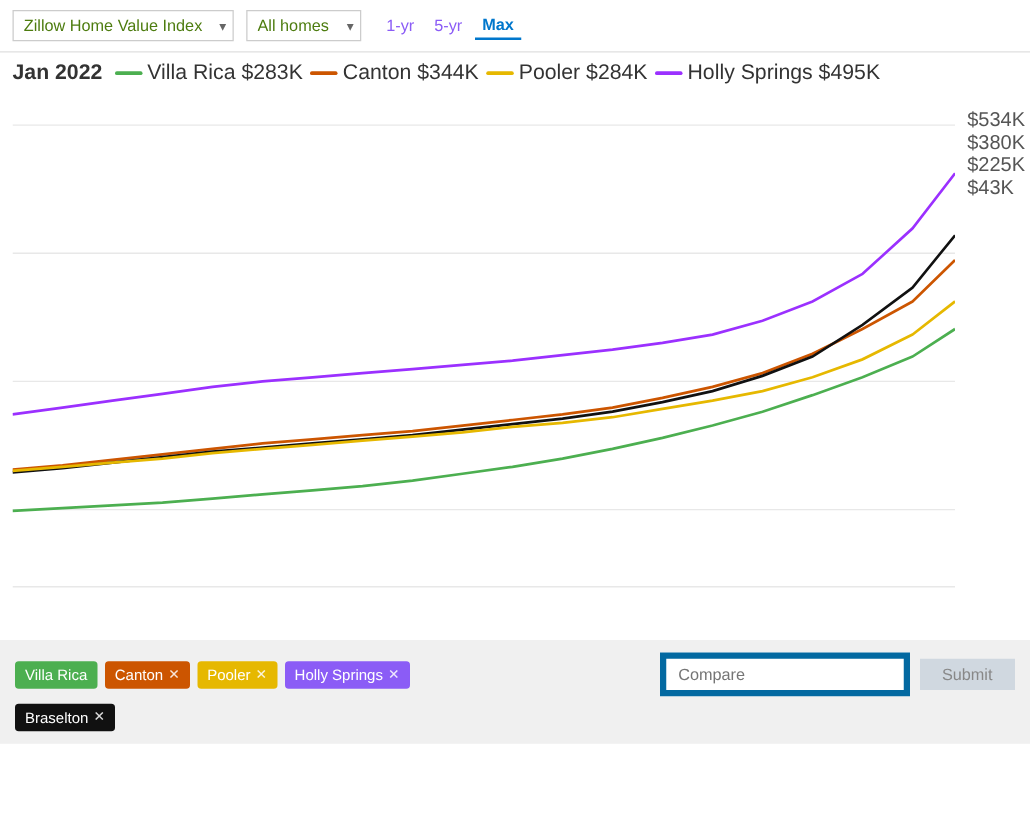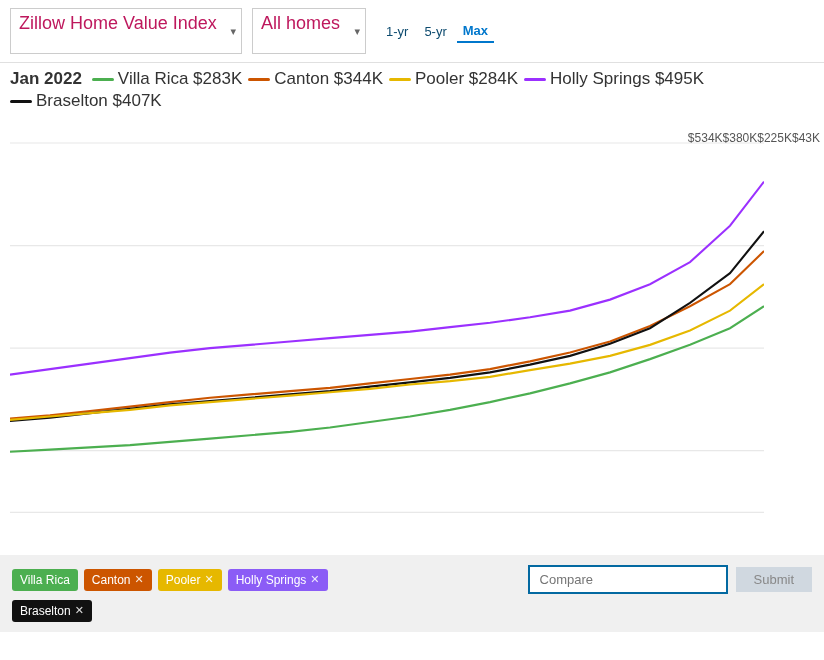--- a/index.html
+++ b/index.html
@@ -8,27 +8,27 @@
     .top-bar {
       display: flex;
       align-items: center;
       padding: 8px 10px;
       border-bottom: 1px solid #e0e0e0;
       gap: 10px;
     }
 
     select {
       border: 1px solid #ccc;
-      padding: 4px 24px 20px 8px;
-      font-size: 18px;
+      padding: 4px 24px 4px 8px;
+      font-size: 13px;
       background: #fff;
       appearance: none;
       -webkit-appearance: none;
       cursor: pointer;
-      color: #be185d;
+      color: #4d7c0f;
     }
 
     .select-wrapper {
       position: relative;
       display: inline-block;
     }
 
     .select-wrapper::after {
       content: '▾';
       position: absolute;
@@ -45,21 +45,21 @@
       gap: 4px;
       margin-left: 4px;
     }
 
     .time-btn {
       background: none;
       border: none;
       cursor: pointer;
       font-size: 13px;
       padding: 3px 6px;
-      color: #0c4a6e;
+      color: #8b5cf6;
     }
 
     .time-btn.active {
       color: #0077cc;
       border-bottom: 2px solid #0077cc;
       font-weight: bold;
       text-align: right;
     }
 
     .legend-area {
@@ -106,21 +106,22 @@
       width: 100%;
       height: 100%;
     }
 
     .y-axis-labels {
       position: absolute;
       right: 4px;
       top: 0;
       height: 100%;
       display: flex;
-      font-size: 12px;
+      flex-direction: column;
+      font-size: 16px;
       color: #555;
       padding: 10px 0 30px 0;
     }
 
     .x-axis-labels {
       position: absolute;
       bottom: 0;
       left: 10px;
       right: 60px;
       display: flex;
@@ -158,21 +159,21 @@
 
     .tag .close-x {
       cursor: pointer;
       font-size: 11px;
       opacity: 0.85;
     }
 
     .compare-input {
       width: 200px;
       padding: 5px 10px;
-      border: 2px solid #0369a1;
+      border: 5px solid #0369a1;
       font-size: 13px;
       color: #a21caf;
       background: #fff;
     }
 
     .submit-btn {
       padding: 5px 18px;
       background: #d0d8e0;
       border: none;
       font-size: 13px;
@@ -221,26 +222,20 @@
     </span>
     <span class="legend-item">
       <span class="legend-dash" style="background:#e6b800;"></span>
       <span>Pooler $284K</span>
     </span>
     <span class="legend-item">
       <span class="legend-dash" style="background:#9b30ff;"></span>
       <span>Holly Springs $495K</span>
     </span>
   </div>
-  <div class="legend-line2">
-    <span class="legend-item">
-      <span class="legend-dash" style="background:#111111;"></span>
-      <span>Braselton $407K</span>
-    </span>
-  </div>
 </div>
 
 <div class="chart-container">
   <svg class="chart-svg" viewBox="0 0 754 390" preserveAspectRatio="none">
 
     <line x1="0" y1="20" x2="754" y2="20" stroke="#e8e8e8" stroke-width="1"></line>
     <line x1="0" y1="113" x2="754" y2="113" stroke="#e8e8e8" stroke-width="1"></line>
     <line x1="0" y1="206" x2="754" y2="206" stroke="#e8e8e8" stroke-width="1"></line>
     <line x1="0" y1="299" x2="754" y2="299" stroke="#e8e8e8" stroke-width="1"></line>
     <line x1="0" y1="355" x2="754" y2="355" stroke="#e8e8e8" stroke-width="1"></line>

